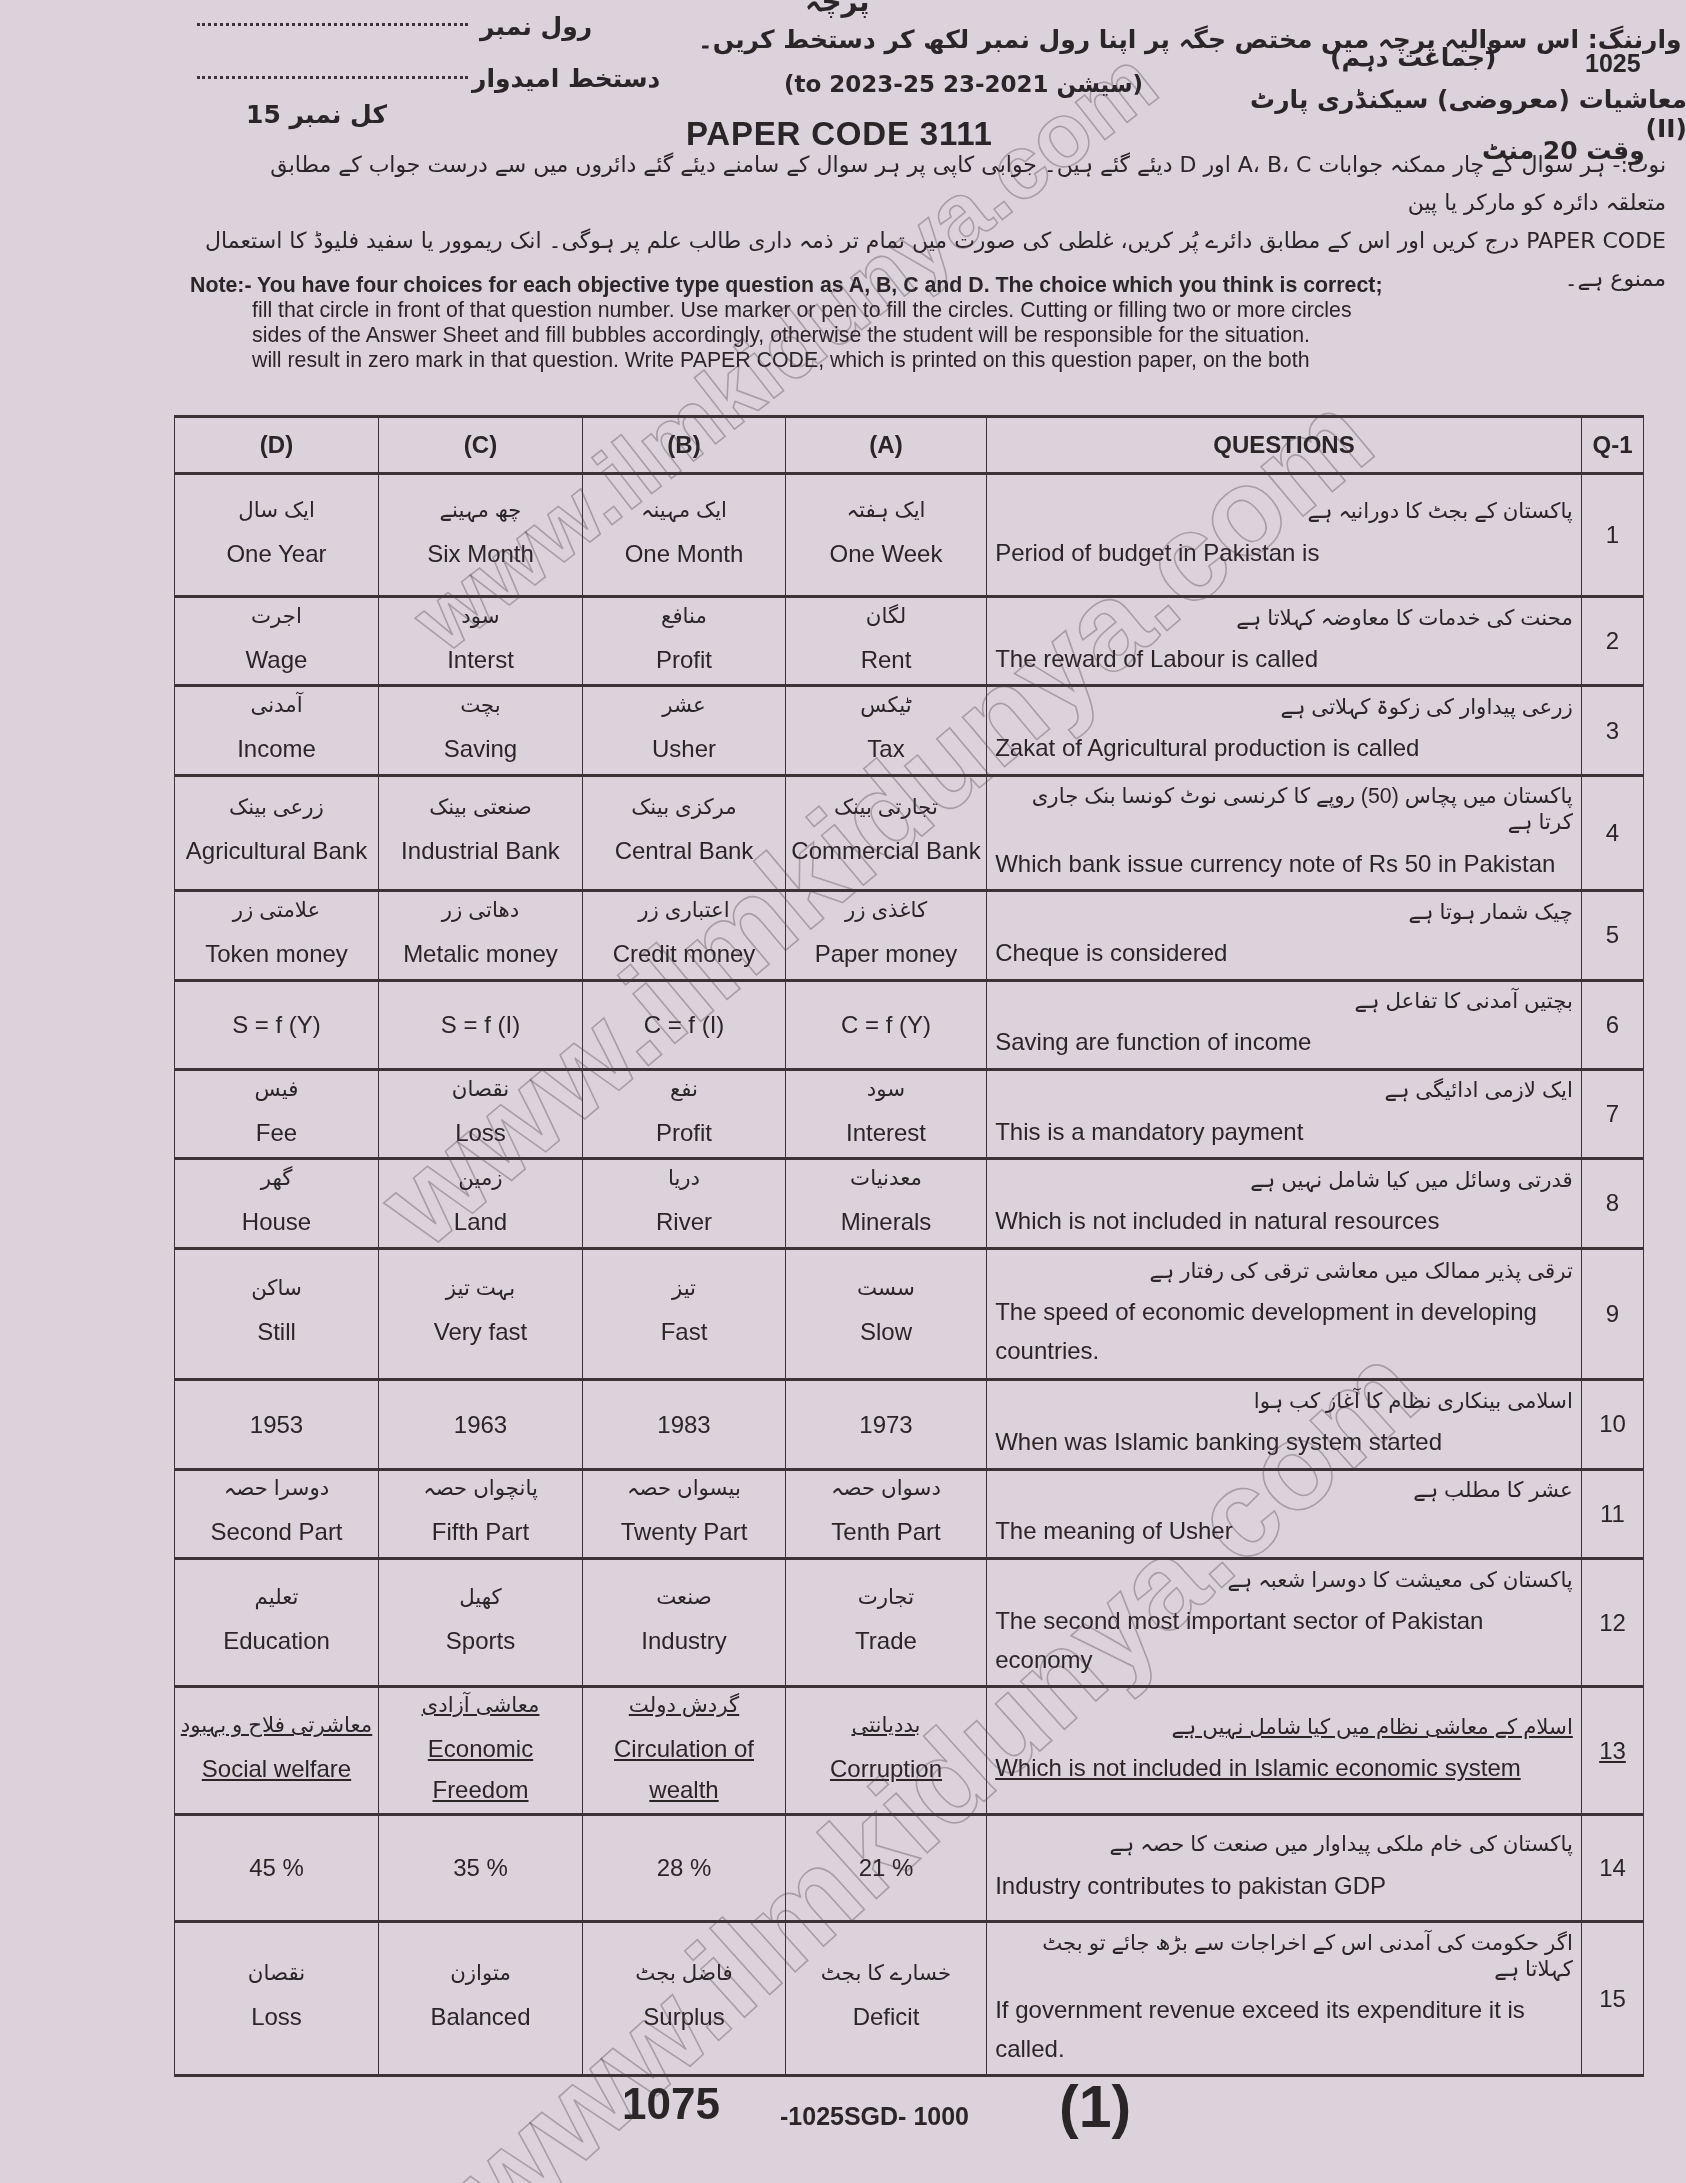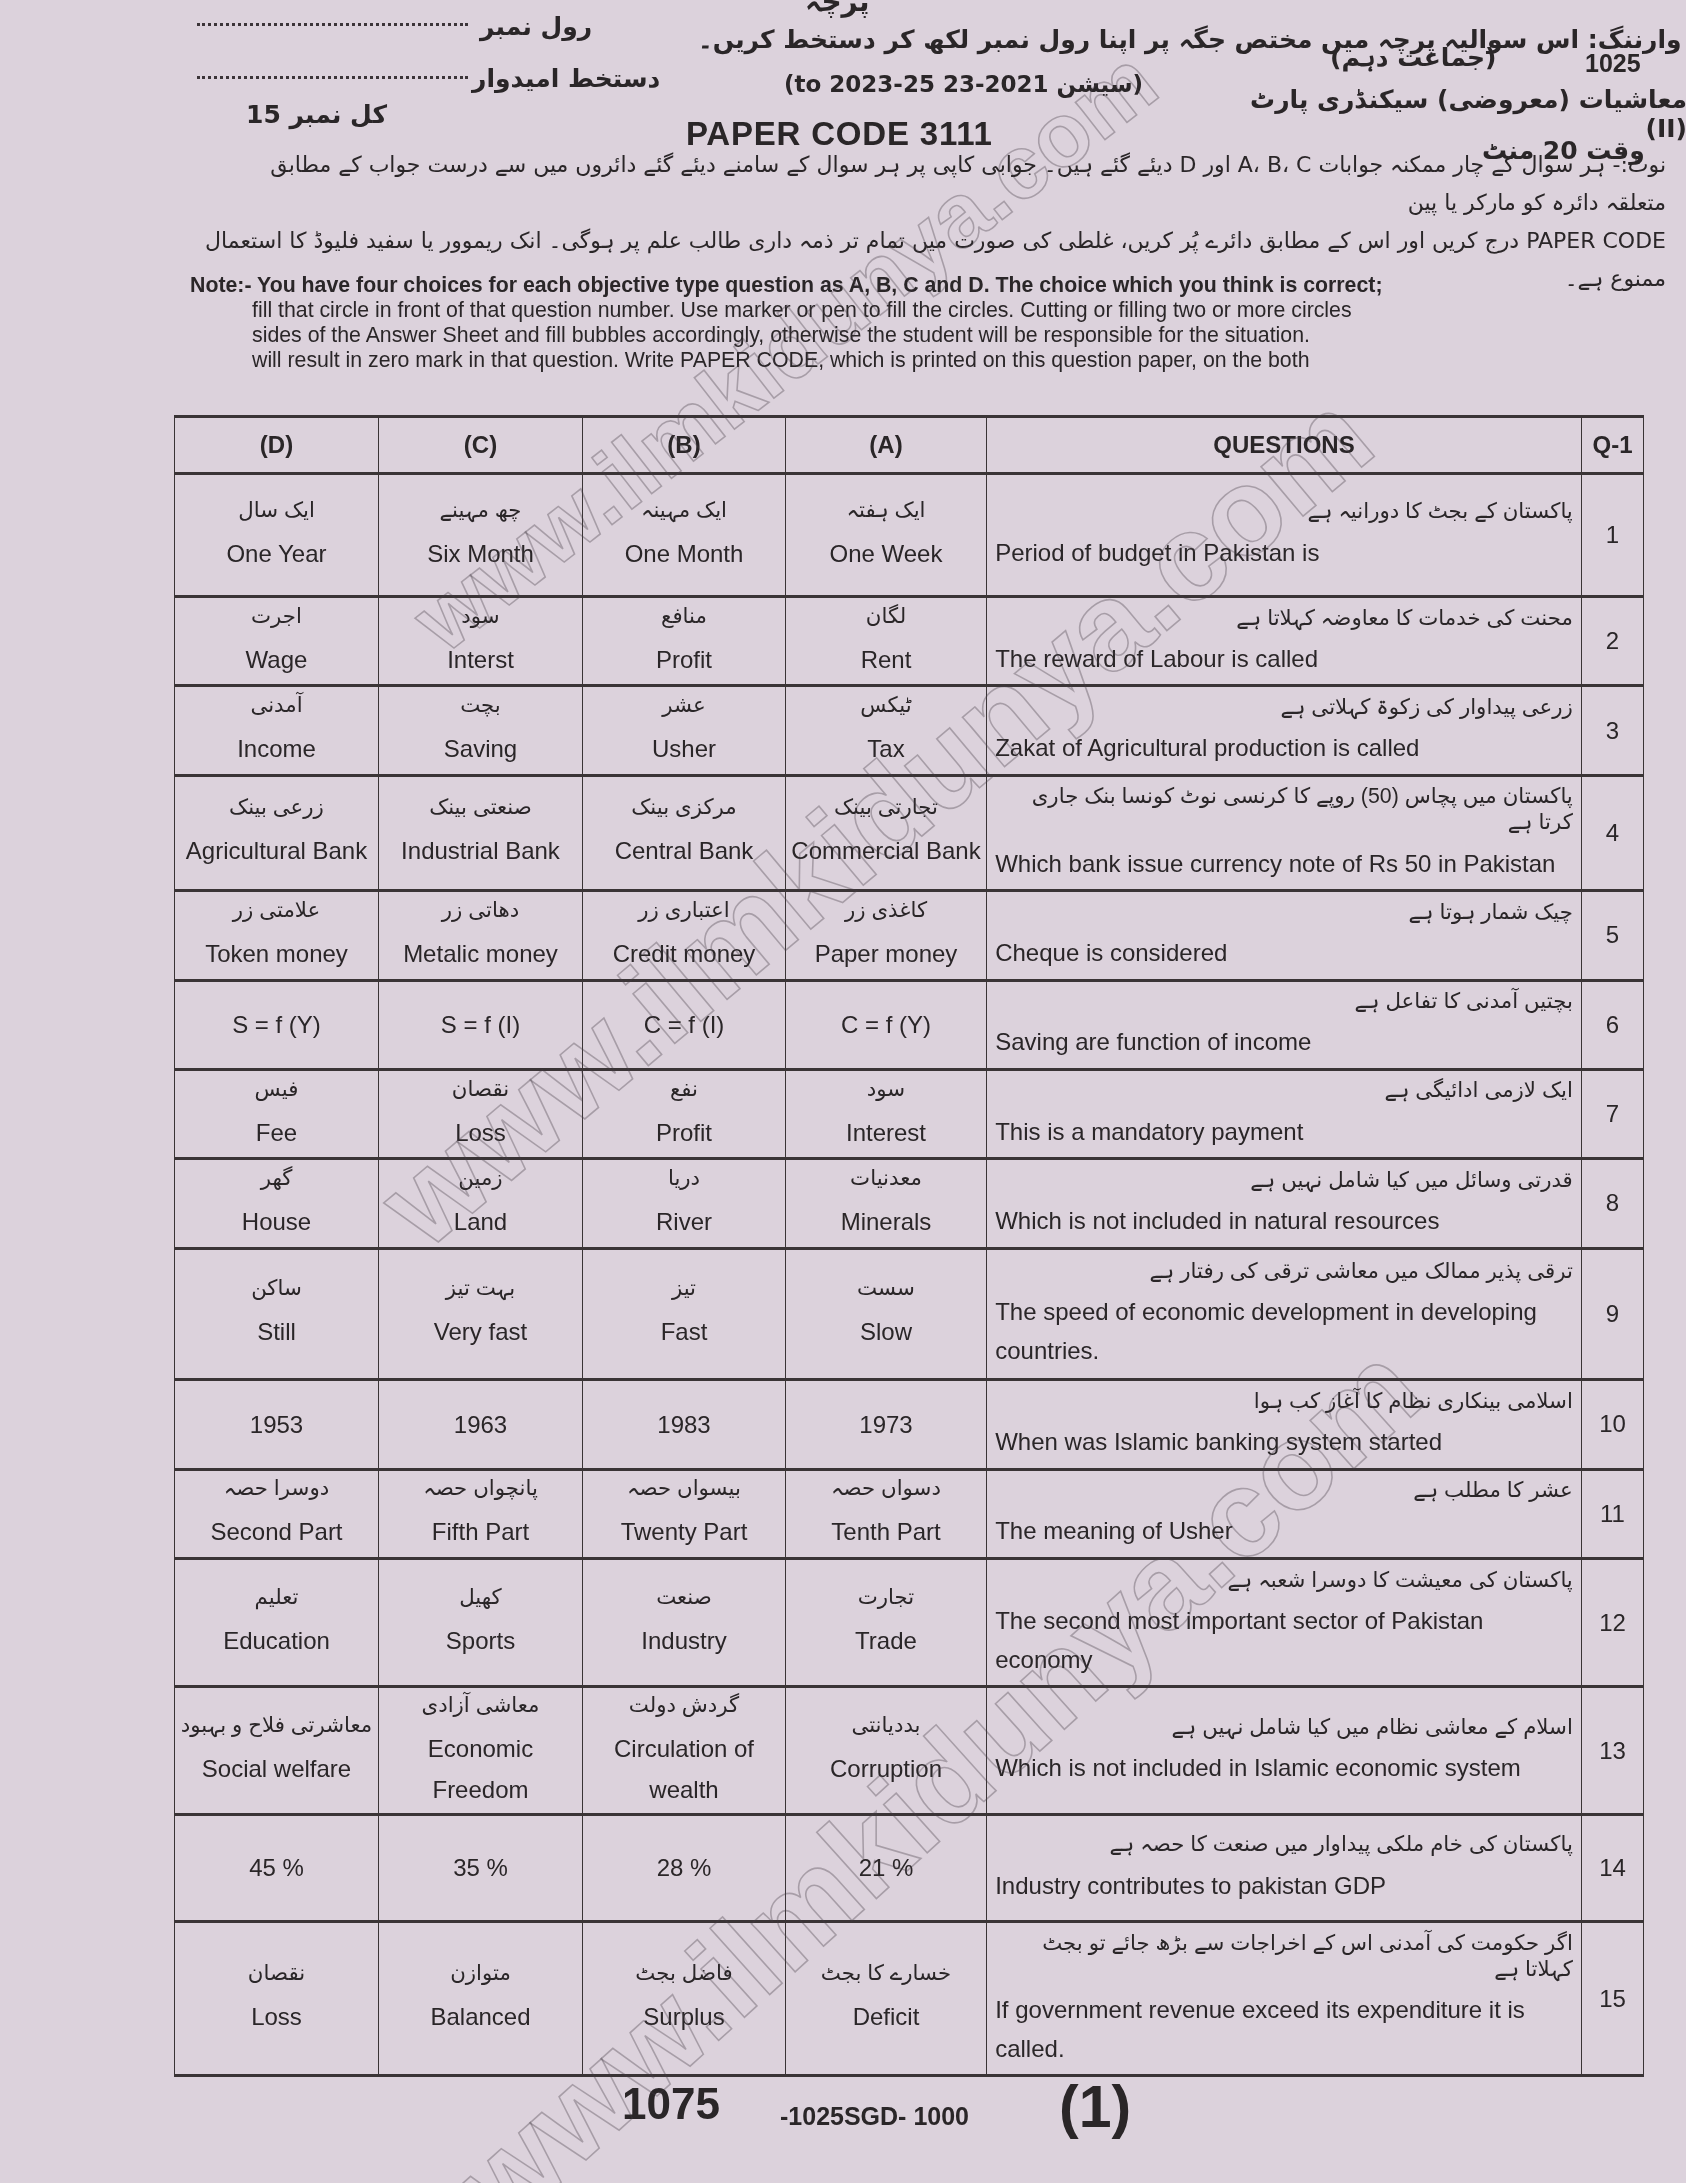--- a/index.html
+++ b/index.html
@@ -376,21 +376,21 @@
           <span class="ur">تجارت</span>
           <span class="en">Trade</span>
         </td>
     <td class="qcell">
           <span class="ur">پاکستان کی معیشت کا دوسرا شعبہ ہے</span>
           <span class="en">The second most important sector of Pakistan economy</span>
         </td>
     <td class="qnum">12</td>
   </tr>
 
-  <tr style="height: 94px;">
+  <tr style="height: 94px; text-decoration: underline;">
     <td class="opt">
           <span class="ur">معاشرتی فلاح و بہبود</span>
           <span class="en">Social welfare</span>
         </td>
     <td class="opt">
           <span class="ur">معاشی آزادی</span>
           <span class="en">Economic Freedom</span>
         </td>
     <td class="opt">
           <span class="ur">گردش دولت</span>

